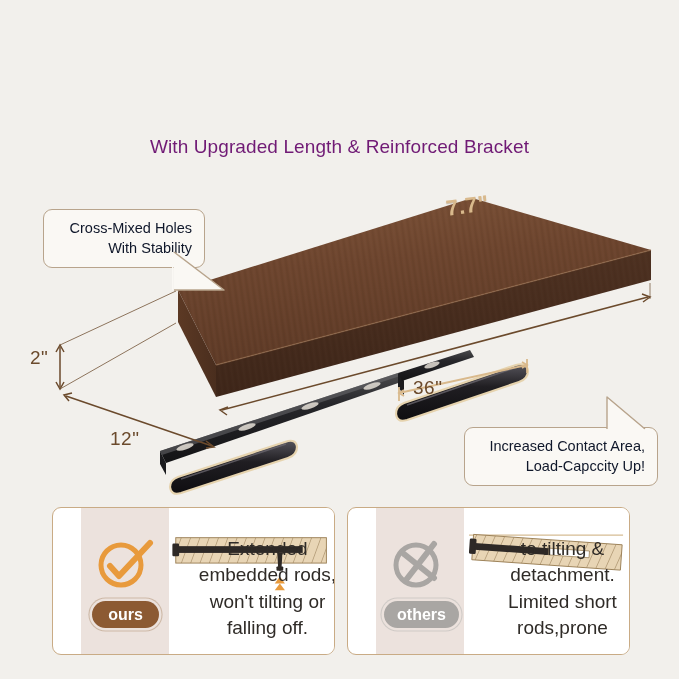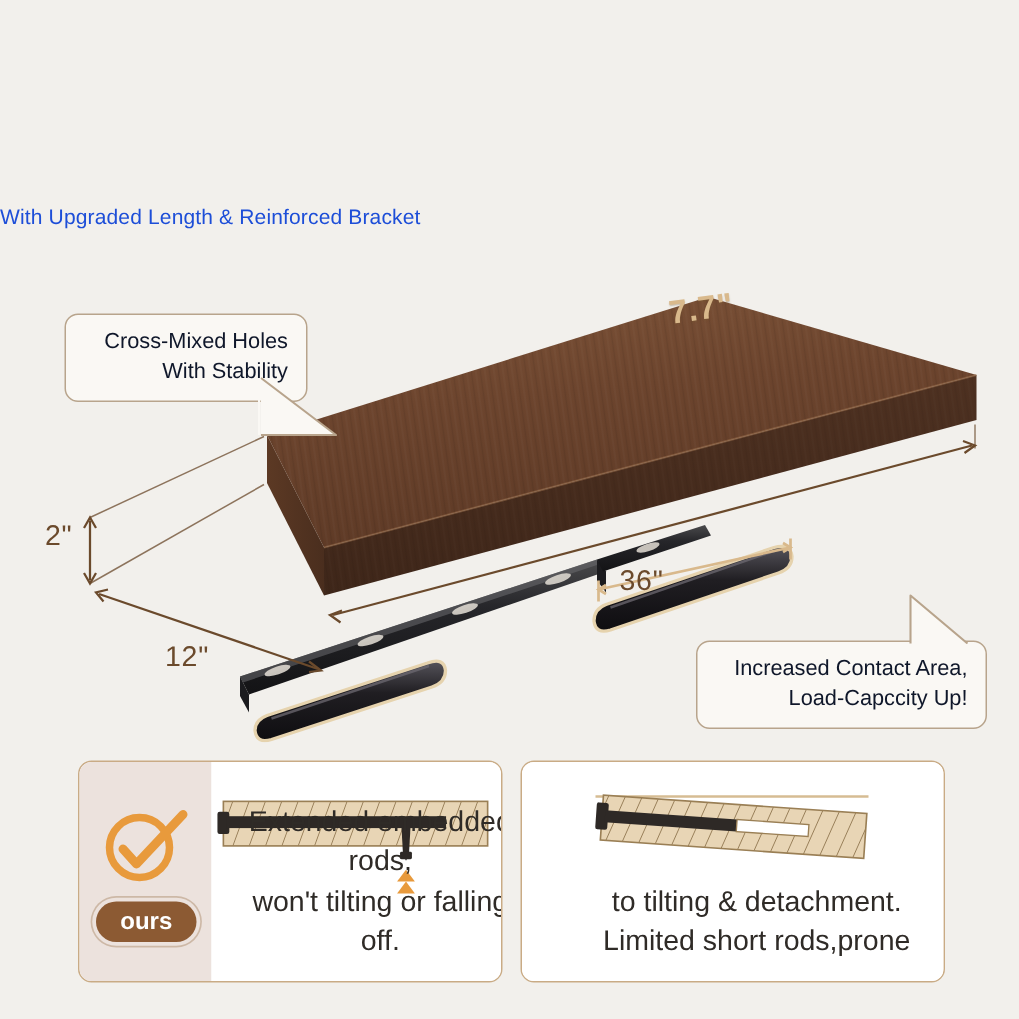--- a/index.html
+++ b/index.html
@@ -25,23 +25,23 @@
     font-weight: bold;
     font-size: 38px;
     line-height: 1.18;
     letter-spacing: -0.5px;
   }
   .headline .l2 { display: block; }
   .subtitle {
     position: absolute;
     left: 0; top: 136px;
     width: 679px;
-    text-align: left;
-    color: #1d4ed8;
-    font-size: 14px;
+    text-align: center;
+    color: #701a75;
+    font-size: 19px;
     letter-spacing: 0.1px;
   }
 
   
   .hero { position: absolute; left: 0; top: 175px; width: 679px; height: 320px; }
   .hero svg { display: block; }
 
   
   .callout {
     position: absolute;
@@ -89,20 +89,21 @@
     overflow: hidden;
     display: flex;
   }
   #panel-ours { left: 52px; }
   #panel-others { left: 347px; }
   .panel-side {
     width: 88px;
     background: #ece2dd;
     position: relative;
     flex: none;
+    margin-left: 28px;
   }
   .panel-main { flex: 1; position: relative; background: #fff; }
 
   .mark-icon { position: absolute; left: 14px; top: 30px; width: 60px; height: 56px; }
   .badge {
     position: absolute;
     left: 11px; top: 93px;
     width: 67px; height: 27px;
     border-radius: 14px;
     color: #fff;
@@ -298,20 +299,28 @@
         </g>
       </svg>
       <div class="panel-caption">
         <div>Extended embedded rods,</div>
         <div>won't tilting or falling off.</div>
       </div>
     </div>
   </div>
 
   <div class="panel" id="panel-others">
+    <div class="panel-side">
+      <svg class="mark-icon" viewBox="0 0 60 56">
+        <circle cx="26" cy="27" r="20" fill="none" stroke="#a9a6a3" stroke-width="5"></circle>
+        <path d="M14,16 L44,40" fill="none" stroke="#a9a6a3" stroke-width="6" stroke-linecap="round"></path>
+        <path d="M44,6 L16,42" fill="none" stroke="#a9a6a3" stroke-width="6" stroke-linecap="round"></path>
+      </svg>
+      <div class="badge" id="badge-others">others</div>
+    </div>
     <div class="panel-main">
       <svg class="panel-art" viewBox="0 0 195 92">
         <defs>
           <pattern id="hatchB" width="11" height="26" patternUnits="userSpaceOnUse" patternTransform="skewX(-20)">
             <rect width="11" height="26" fill="#e8d5b5"></rect>
             <line x1="0" y1="0" x2="0" y2="26" stroke="#8a7048" stroke-width="1.1"></line>
           </pattern>
         </defs>
 
         <line x1="6" y1="19" x2="188" y2="19" stroke="#d6bc93" stroke-width="1.6"></line>

